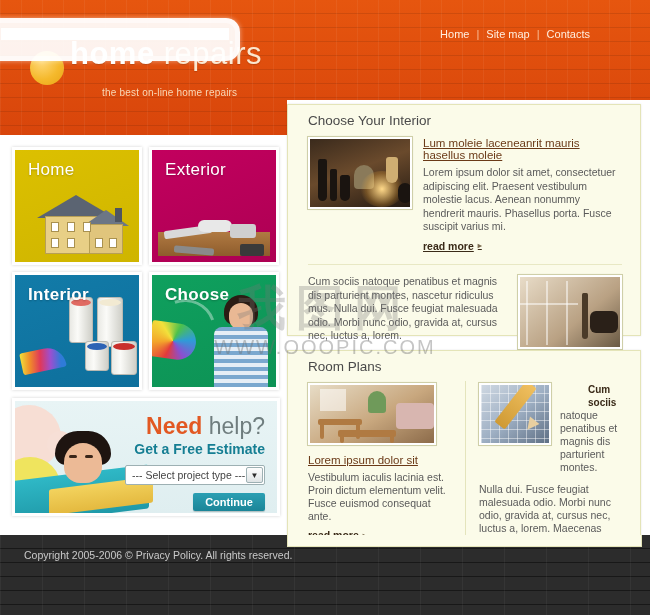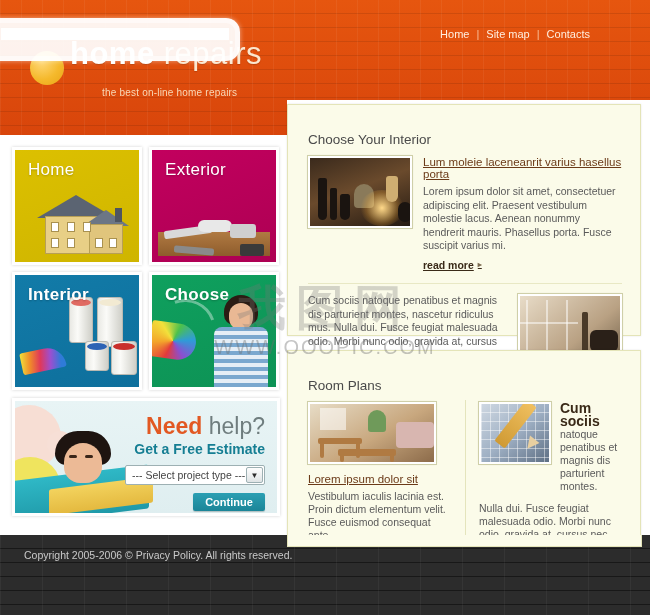--- a/index.html
+++ b/index.html
@@ -182,21 +182,21 @@
 
   
   .panel {
     position:absolute; left:287px; width:354px;
     background:#fbfbe9; border:1px solid #e4e4b8;
     box-shadow:0 0 2px rgba(0,0,0,.10);
   }
   #panel-interior { top:104px; height:232px; }
   #panel-rooms    { top:350px; height:197px; }
   .panel-head {
-    font-size:13.5px; color:#4a4a4a; padding:27px 0 9px 20px;
+    font-size:13.5px; color:#4a4a4a; padding:8px 0 9px 20px;
   }
 
   .article { display:flex; gap:11px; padding:0 18px 0 20px; }
   .thumb {
     flex:none; border:2px solid #ffffff; outline:1px solid #cfcfa8;
     box-shadow:0 0 2px rgba(0,0,0,.22); overflow:hidden; position:relative;
   }
   .th1 { width:104px; height:72px; background:linear-gradient(160deg,#3a2a1c,#6a4a2c 45%,#241a12); }
   .th2 { width:104px; height:74px; background:linear-gradient(140deg,#e8dcc8,#b9a183 60%,#6a5a44); }
   .th3 { width:128px; height:62px; background:linear-gradient(150deg,#e7dcc6,#c8a77e 55%,#8c6b4a); }
@@ -232,21 +232,21 @@
 
   
   #rooms-cols { display:flex; padding:0 16px 0 20px; position:relative; }
   #rooms-divider {
     position:absolute; left:177px; top:-2px; width:1px; height:170px; background:#e4e4bc;
   }
   .rcol { width:157px; }
   .rcol.right { margin-left:26px; }
   .rcol-top { display:flex; gap:9px; }
   .rcol-title {
-    font-size:14px; font-weight:700; color:#3a2a18; line-height:13px;
+    font-size:10px; font-weight:700; color:#3a2a18; line-height:13px;margin-left:28px;
   }
   .rcol-small {
     font-size:10.5px; color:#5a5a5a; line-height:13px;
   }
 
   
   #footer {
     position:absolute; left:0; top:535px; width:650px; height:80px;
   }
   #footer-cut {
@@ -393,21 +393,21 @@
         <div class="vase" style="left:8px;bottom:6px;width:9px;height:42px;"></div>
         <div class="vase" style="left:20px;bottom:6px;width:7px;height:32px;"></div>
         <div class="vase" style="left:30px;bottom:6px;width:10px;height:26px;"></div>
         <div class="vase" style="left:44px;bottom:18px;width:20px;height:24px;border-radius:10px 10px 4px 4px;background:#8a7a5a;"></div>
         <div class="glow" style="left:50px;bottom:0;width:44px;height:36px;"></div>
         <div class="vase" style="left:76px;bottom:24px;width:12px;height:26px;background:#cfae72;"></div>
         <div class="vase" style="left:88px;bottom:4px;width:14px;height:20px;border-radius:7px;"></div>
       </div>
     </div>
     <div class="art-body">
-      <a class="art-title">Lum moleie laceneanrit varius hasellus porta</a>
+      <a class="art-title">Lum moleie laceneanrit mauris hasellus moleie</a>
       <div class="art-text">Lorem ipsum dolor sit amet, consectetuer adipiscing elit. Praesent vestibulum molestie lacus. Aenean nonummy hendrerit mauris. Phasellus porta. Fusce suscipit varius mi.</div>
       <div class="read-more">
         <span>read more</span>
         <span class="rm-arrow">▸</span>
       </div>
     </div>
   </div>
 
   <div class="divider-h"></div>
 

